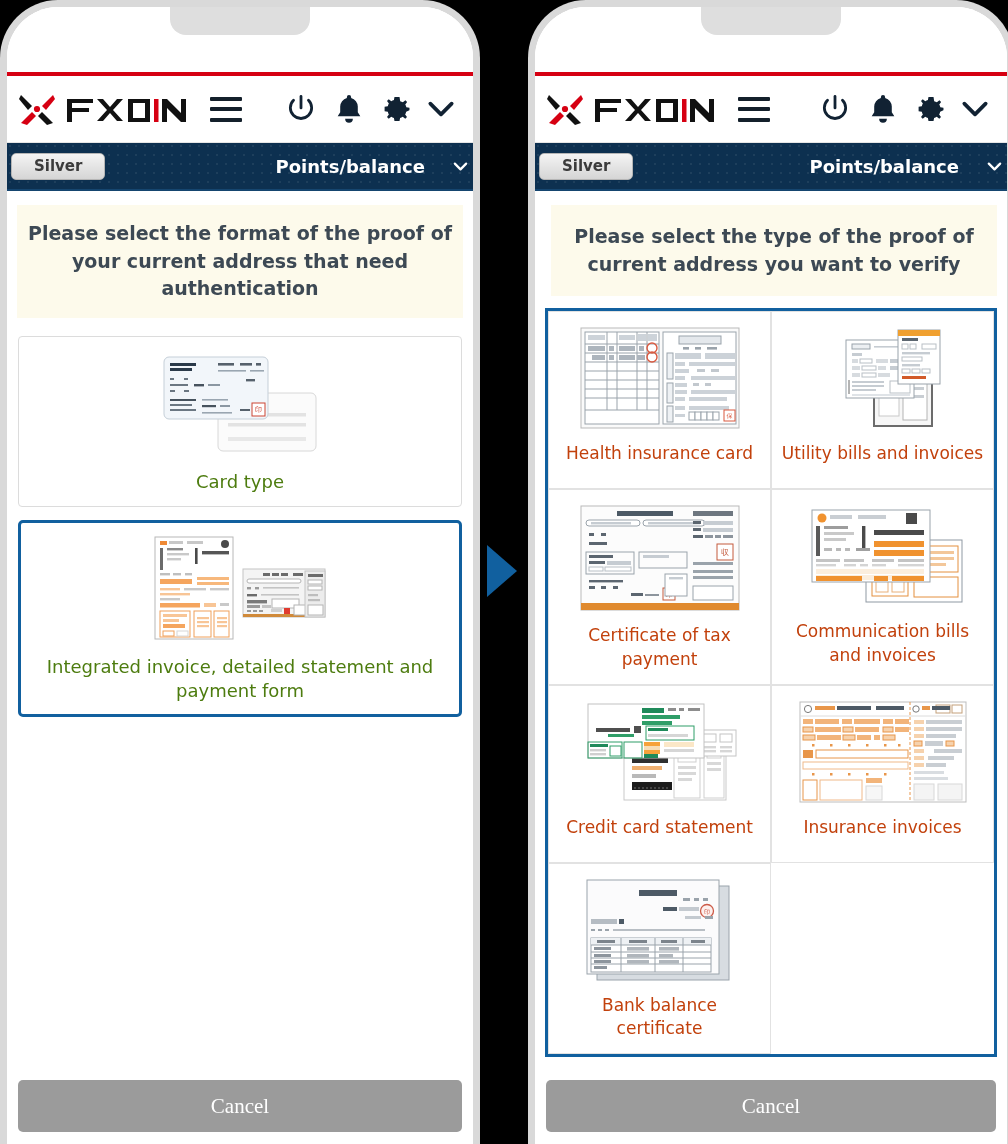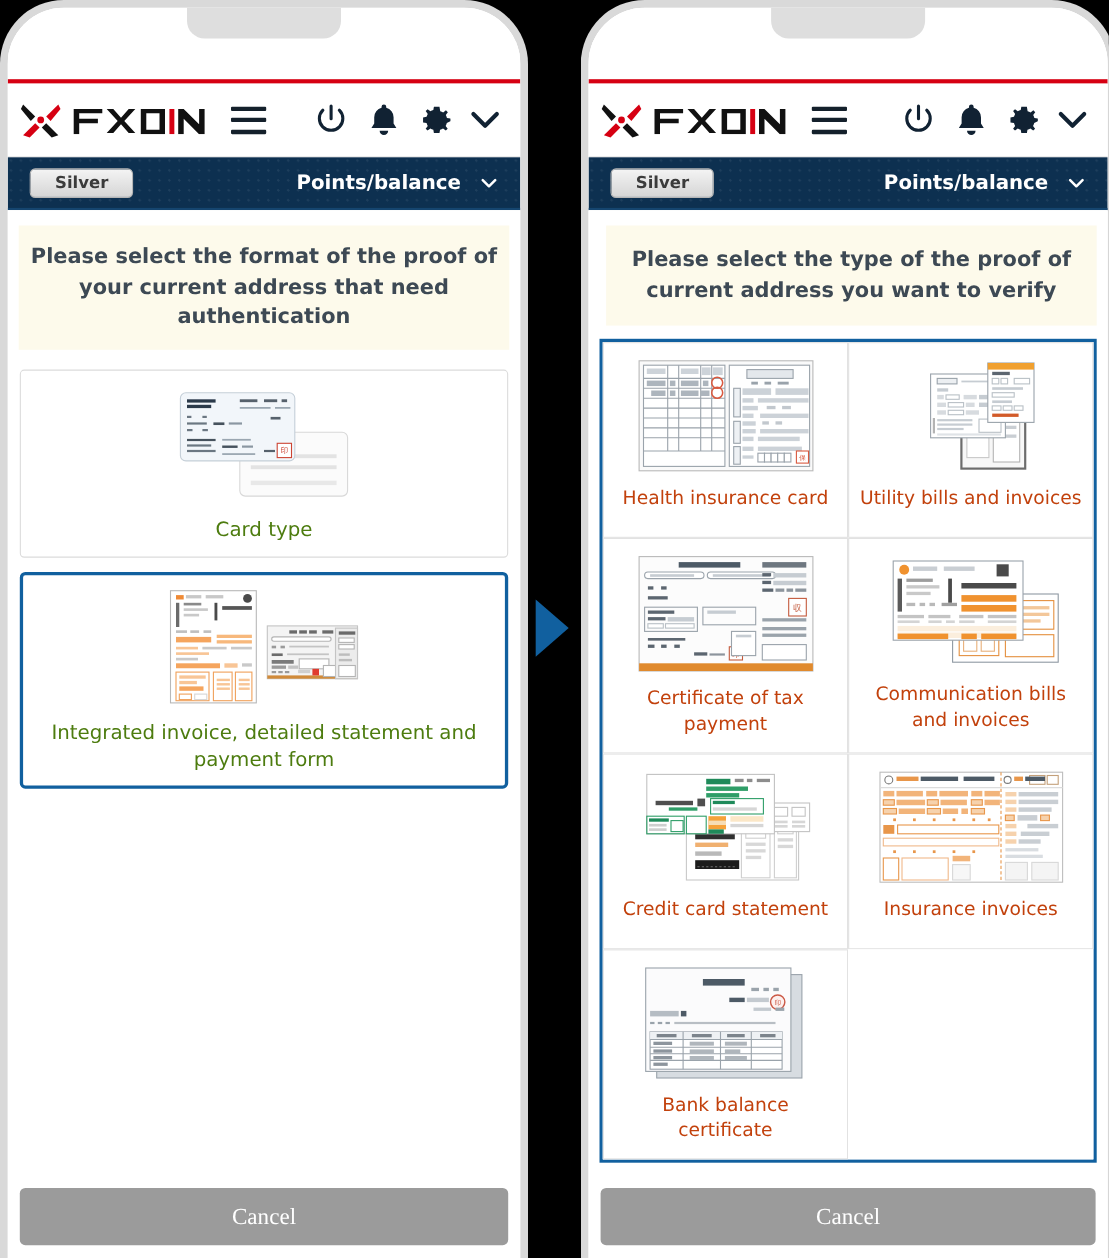--- a/index.html
+++ b/index.html
@@ -56,32 +56,32 @@
   .appbar-right .ic { width: 32px; height: 32px; color: #123; }
   .appbar-right .ic svg { display: block; width: 100%; height: 100%; }
   .chev-sm { width: 17px; height: 17px; margin-left: -4px; }
 
   
   .pointsbar {
     flex: none; height: 48px;
     background:
       radial-gradient(circle at 3px 3px, rgba(255,255,255,.07) 1px, transparent 1.2px) 0 0/9px 9px,
       #0d3050;
-    display: flex; align-items: center; padding: 0 20px;
+    display: flex; align-items: center; padding: 0 4px;
     border-bottom: 2px solid #15456f;
   }
   .rank-badge {
     background: linear-gradient(180deg,#f4f4f4 0%, #d5d5d5 100%);
     border: 1px solid #b5b5b5; border-radius: 5px;
     color: #3b3b3b; font-size: 15px; font-weight: bold;
     padding: 5px 22px; line-height: 1;
   }
   .points-link {
     margin-left: auto; color: #fff; font-weight: bold; font-size: 18px;
-    display: flex; align-items: center; gap: 17px;
+    display: flex; align-items: center; gap: 27px;
   }
   .points-link svg { width: 17px; height: 17px; }
 
   
   .body { flex: 1; overflow: hidden; display: flex; flex-direction: column; background: #fff; }
   .notice {
     background: #fdfaeb; margin: 14px 10px 10px;
     padding: 15px 4px; text-align: center;
     color: #3d4954; font-size: 19px; font-weight: bold; line-height: 1.45;
   }

